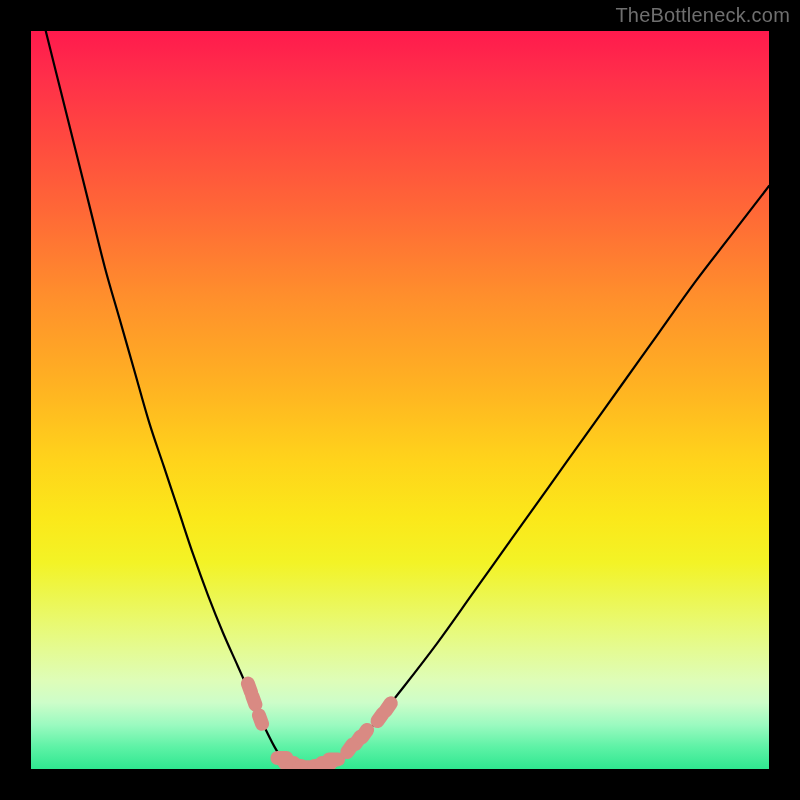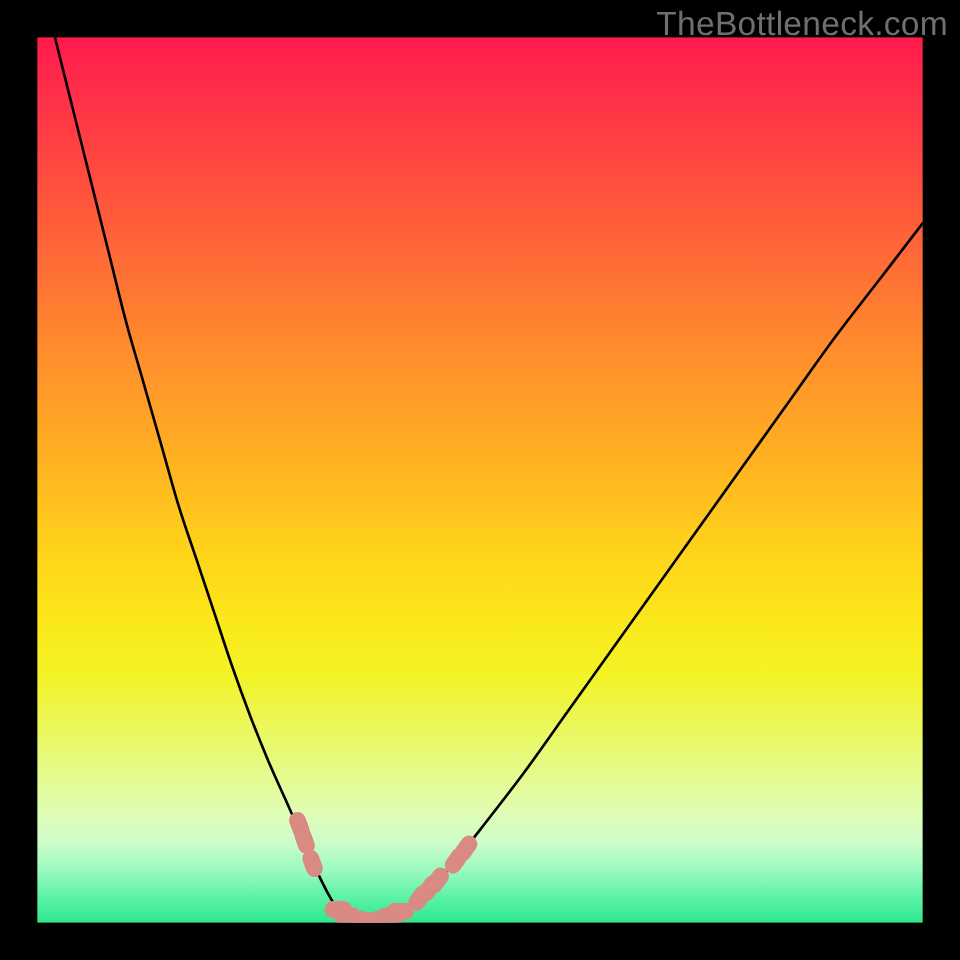--- a/index.html
+++ b/index.html
@@ -51,21 +51,21 @@
   }
   .curve {
     position: absolute;
     left: 0; top: 0;
   }
   .watermark {
     position: absolute;
     right: 10px;
     top: 4px;
     color: #6f6f6f;
-    font-size: 28px;
+    font-size: 20px;
     letter-spacing: 0.2px;
   }
 </style>
 </head>
 <body>
 
 <div class="frame">
   <div class="plot-area">
     <div class="gradient"></div>
     <svg class="curve" id="curve-svg" width="738" height="738" viewBox="0 0 738 738">

